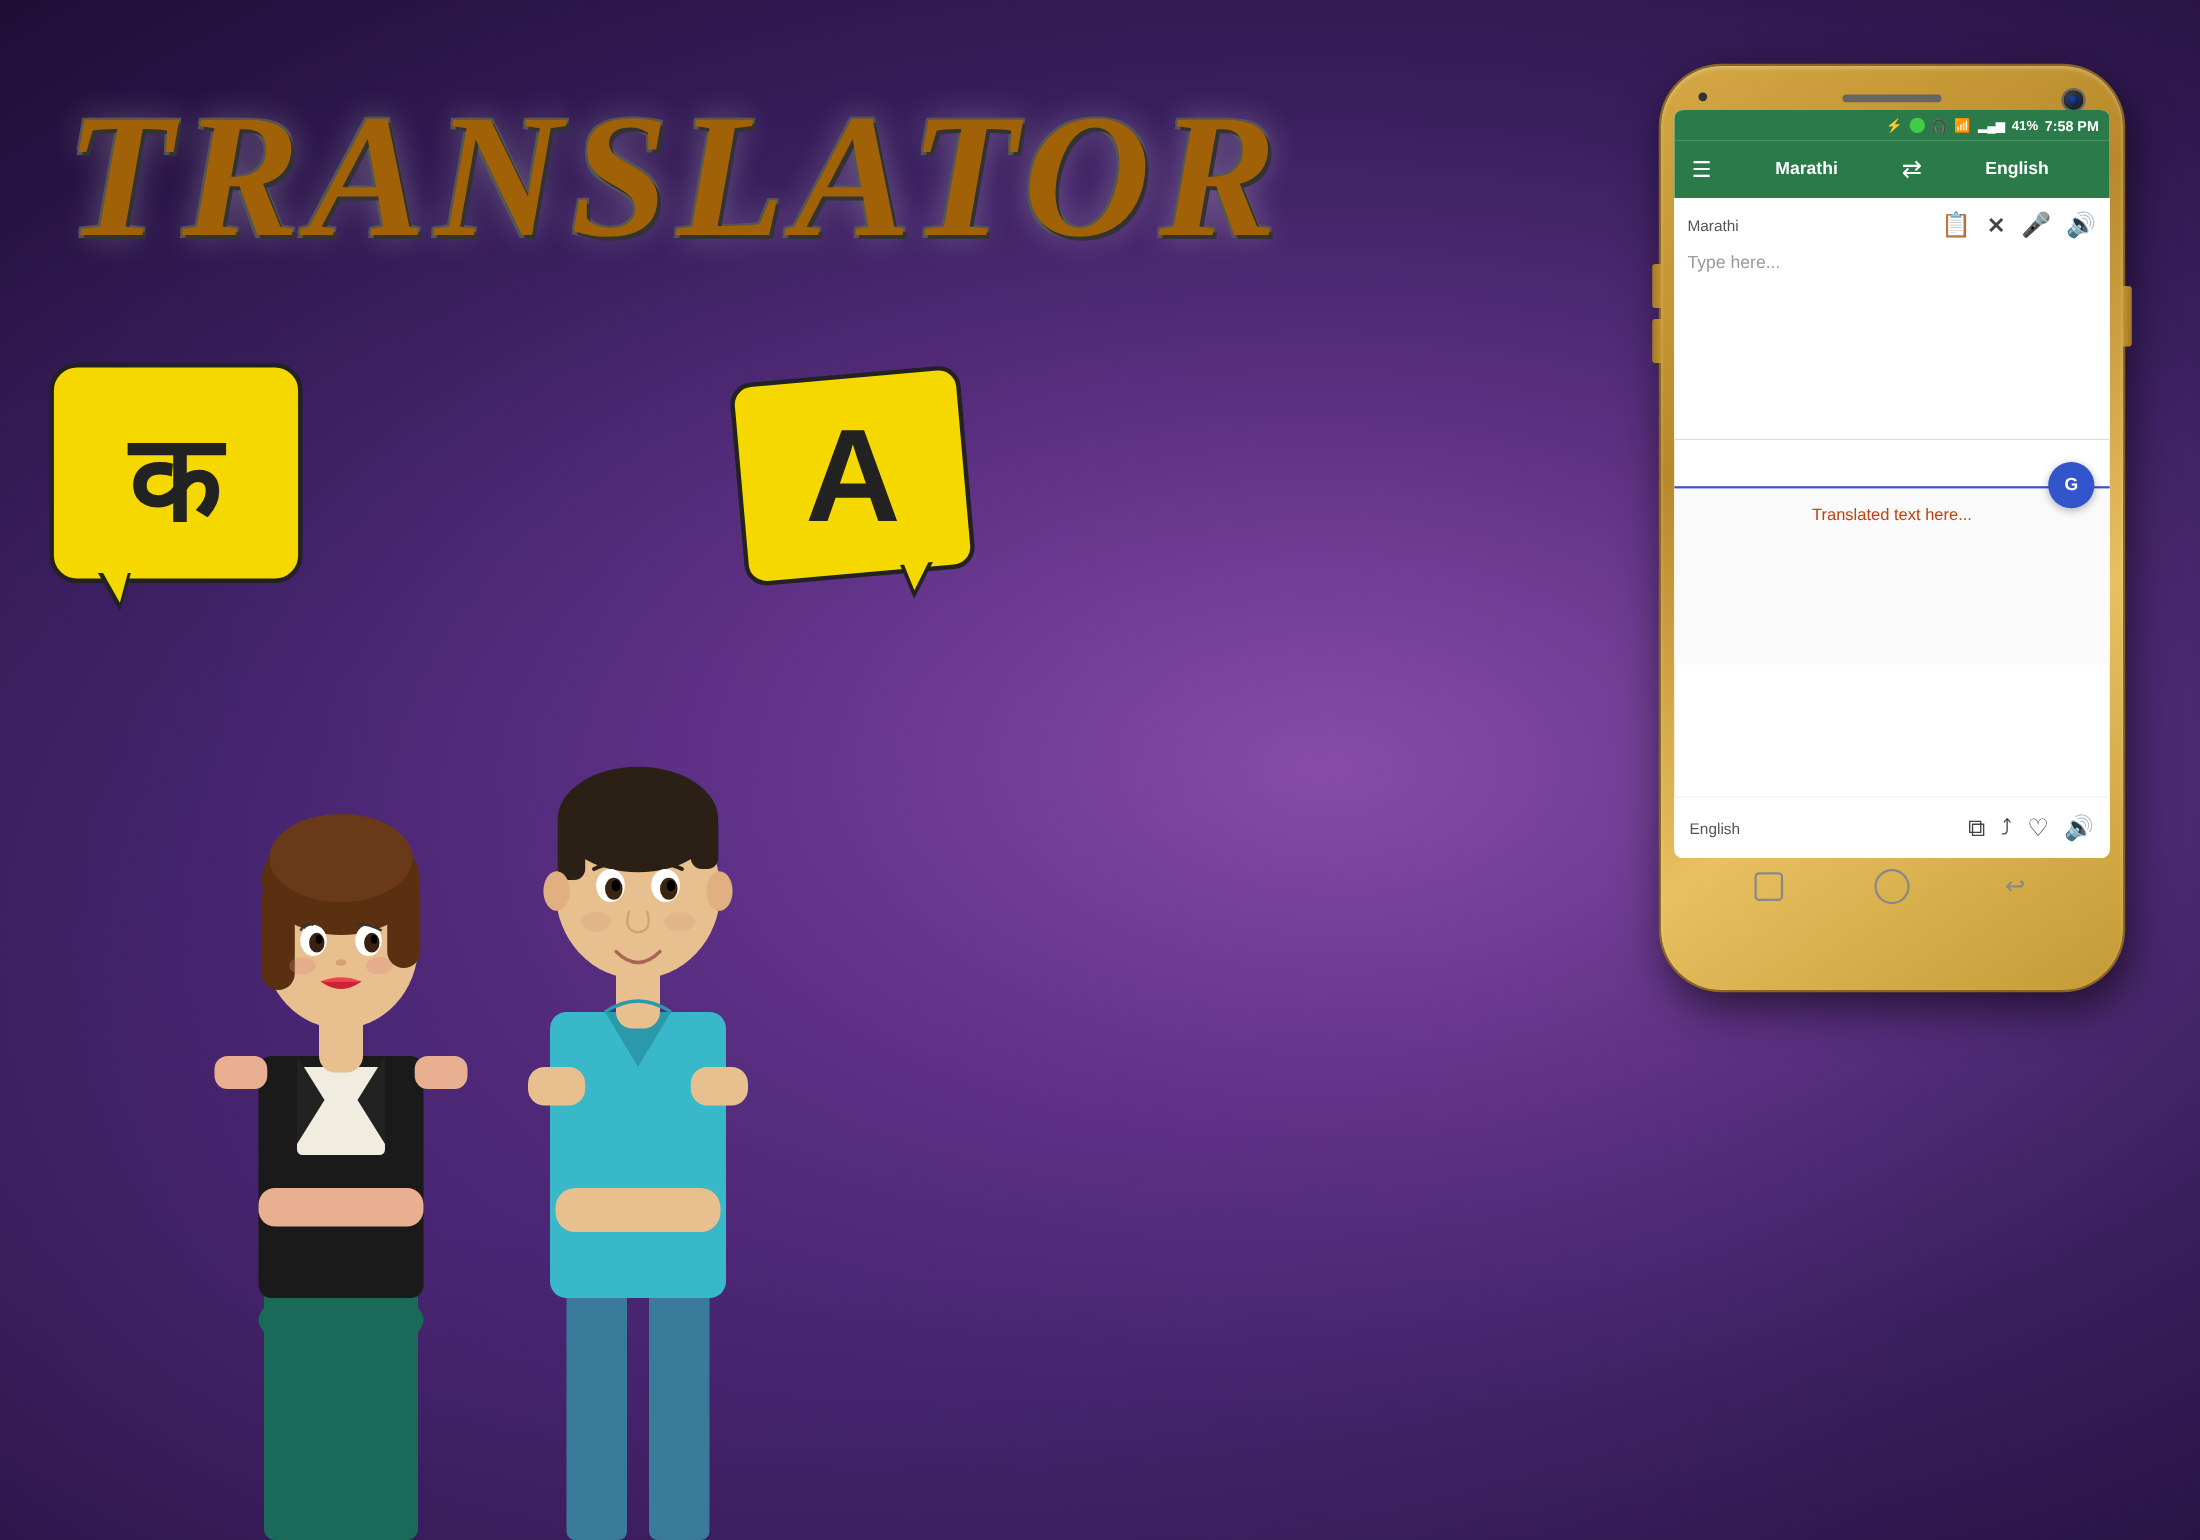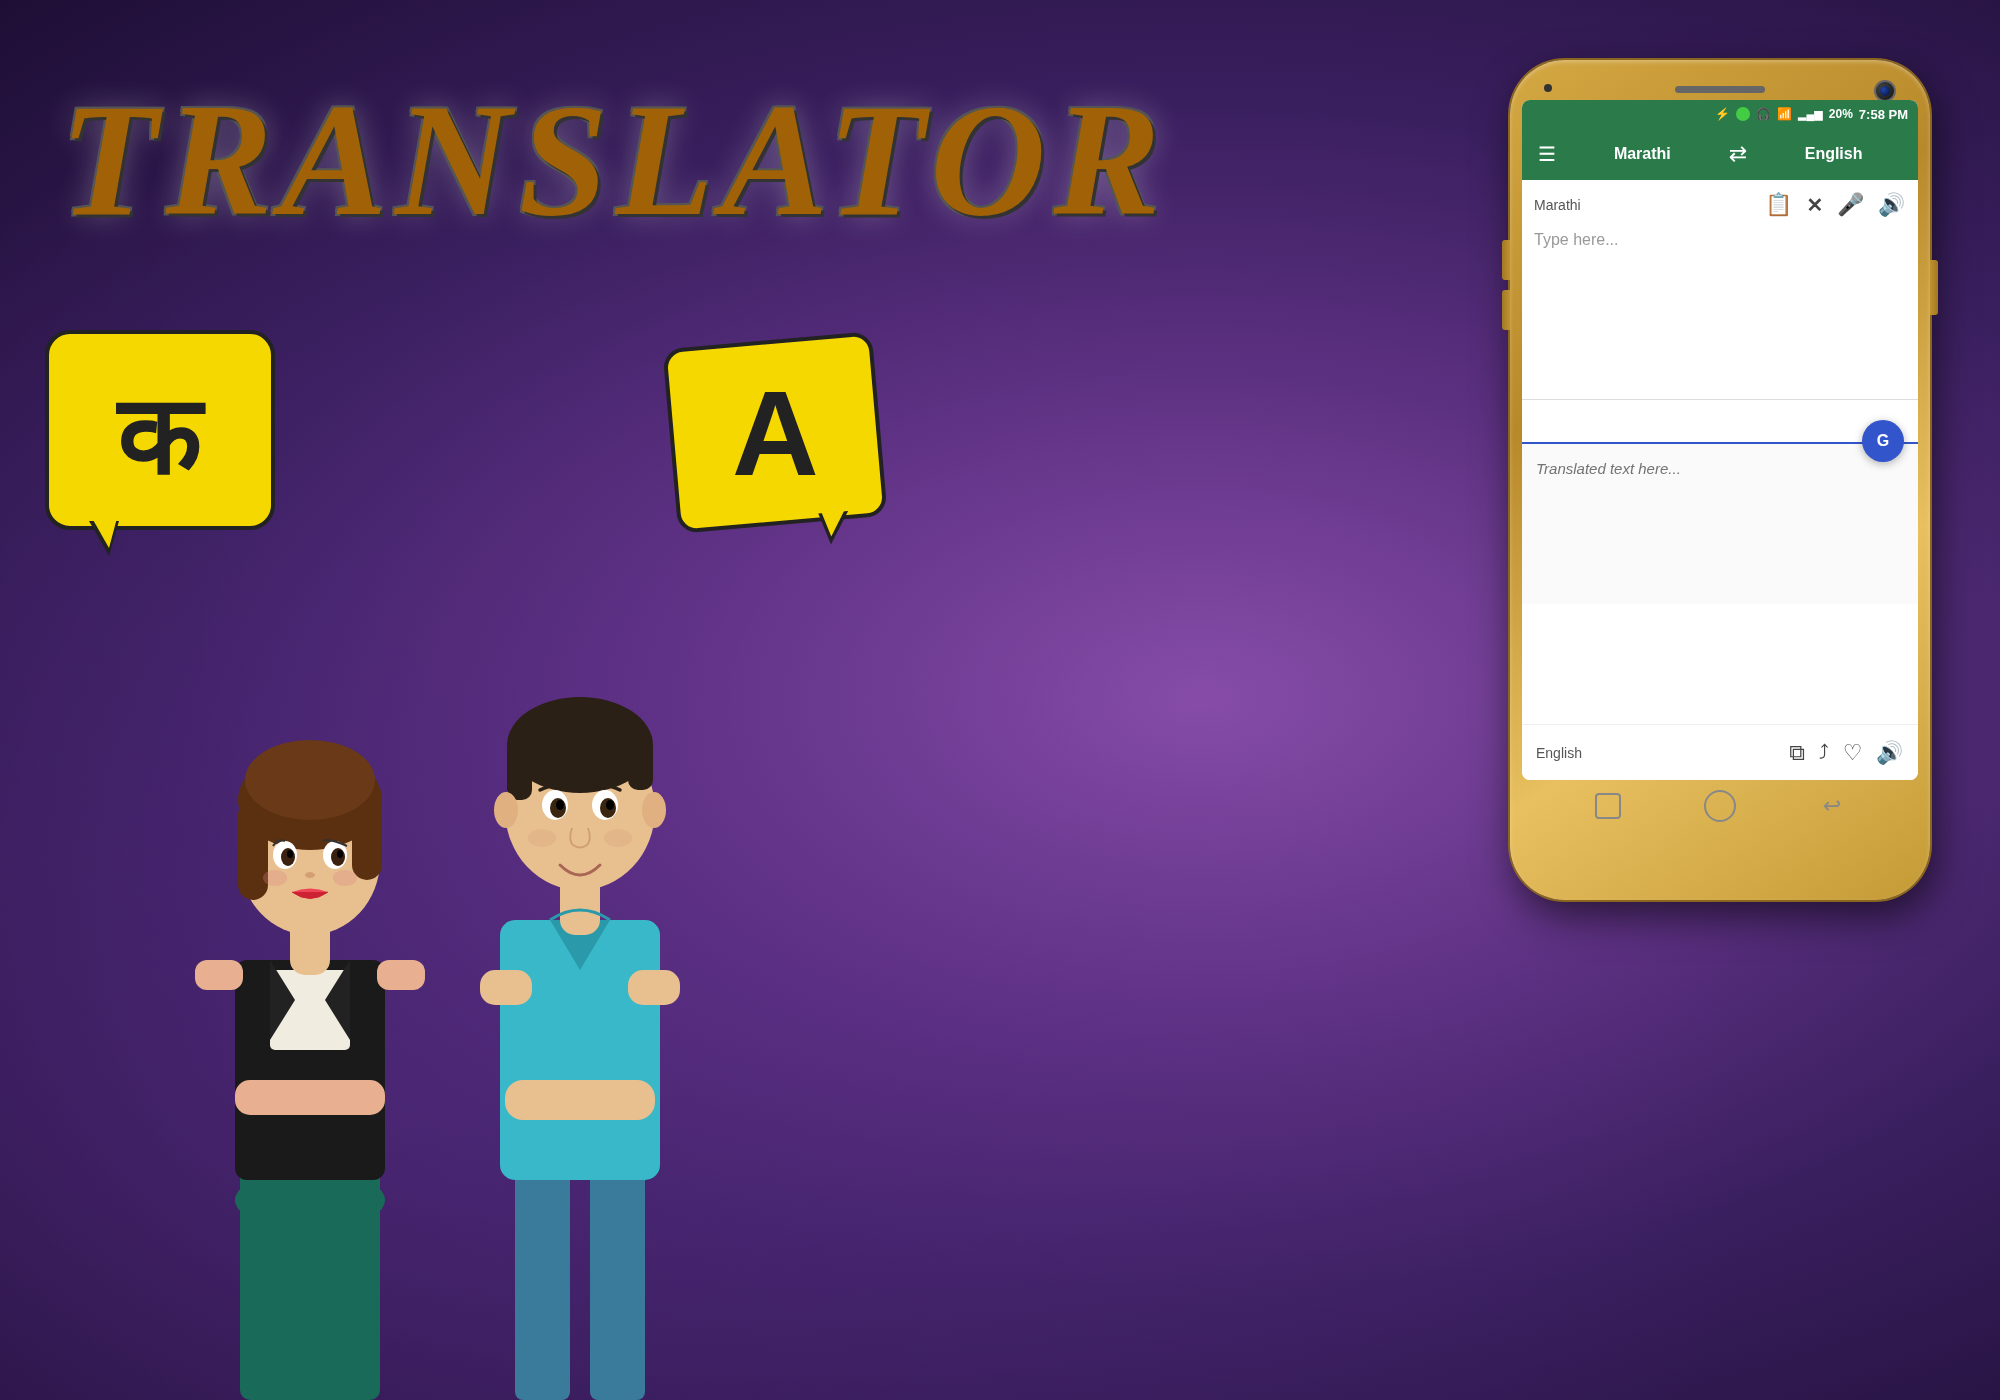--- a/index.html
+++ b/index.html
@@ -366,23 +366,23 @@
     
     .output-panel {
       background: #fafafa;
       padding: 14px;
       min-height: 160px;
       flex: 1;
     }
 
     .output-text {
       font-size: 15px;
-      color: #737373;
-      font-style: italic;
+      color: #c2410c;
       line-height: 1.5;
+      text-align: center;
     }
 
     
     .output-footer {
       position: absolute;
       bottom: 0;
       left: 0;
       right: 0;
       background: white;
       padding: 10px 14px;
@@ -610,21 +610,21 @@
     </div>
 
     <div class="phone-screen">
 
       <div class="status-bar">
         <span style="font-size:12px;">⚡</span>
         <span style="width:14px;height:14px;background:#44cc44;border-radius:50%;display:inline-block;"></span>
         <span style="font-size:12px;">🎧</span>
         <span style="font-size:12px;">📶</span>
         <span style="font-size:11px;">▂▄▆</span>
-        <span style="font-size:12px;font-weight:bold;">20%</span>
+        <span style="font-size:12px;font-weight:bold;">41%</span>
         <span class="status-time">7:58 PM</span>
       </div>
 
       <div class="app-toolbar">
         <span class="toolbar-menu">☰</span>
         <span class="toolbar-lang">Marathi</span>
         <span class="toolbar-swap" style="font-size:22px;">⇄</span>
         <span class="toolbar-lang-right">English</span>
       </div>
 

